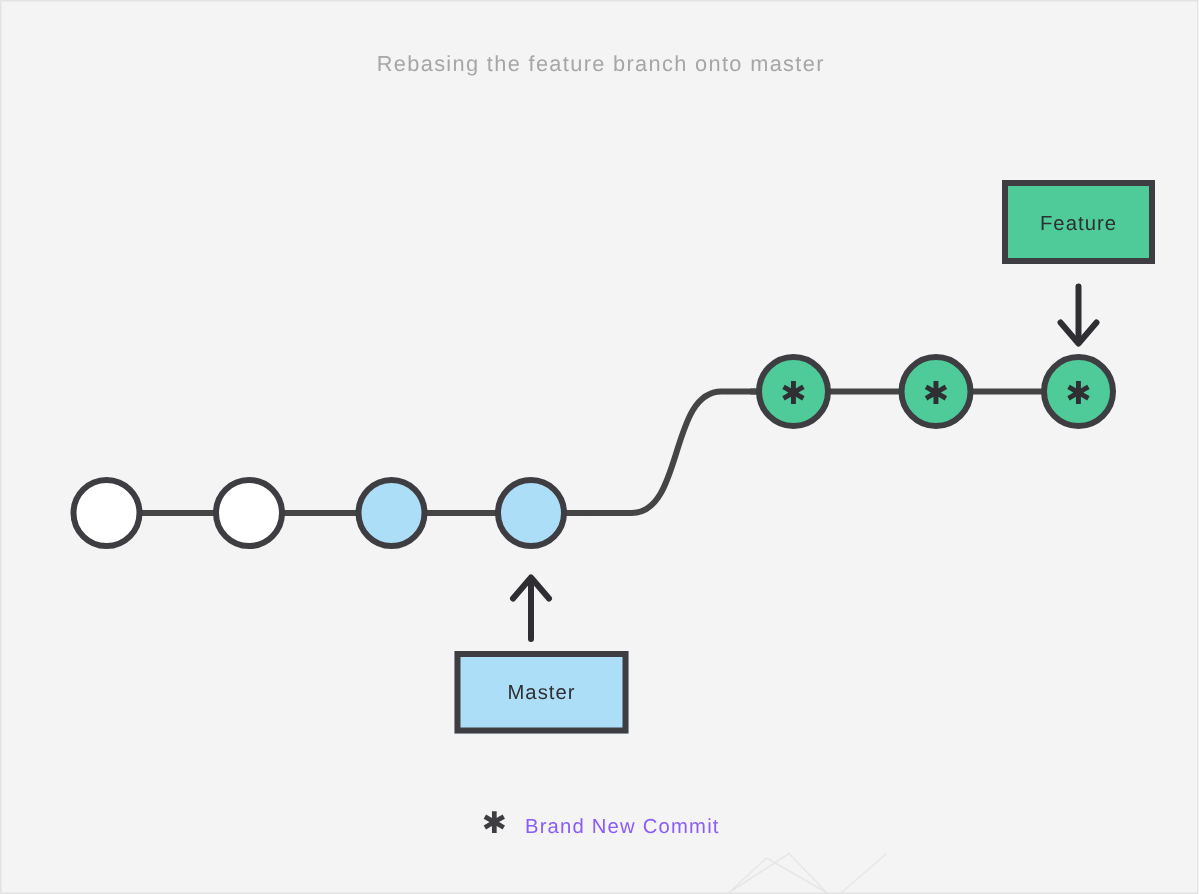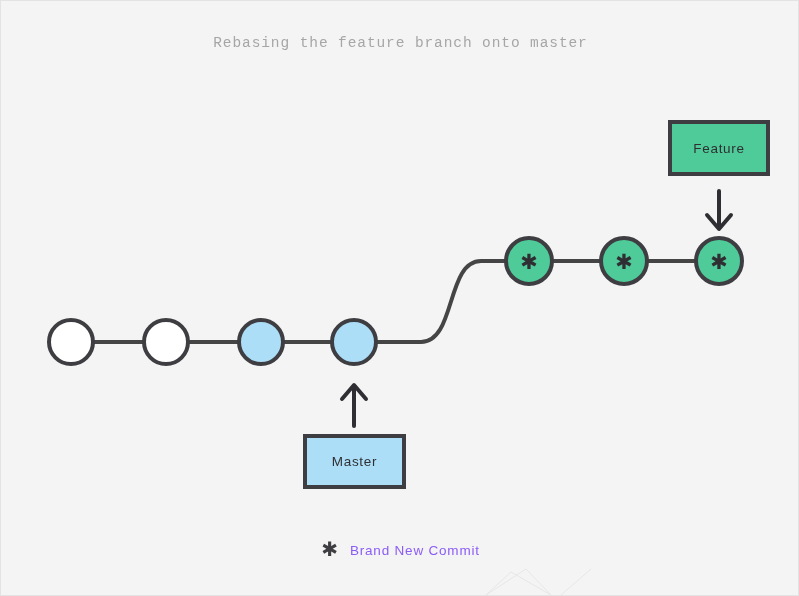--- a/index.html
+++ b/index.html
@@ -30,21 +30,21 @@
   }
   .diagram-title {
     position: absolute;
     left: 0;
     top: 34px;
     width: 799px;
     text-align: center;
     font-size: 14.5px;
     letter-spacing: 0.9px;
     color: #a6a6a6;
-    font-family: Liberation Mono, monospace;
+    font-family: Liberation Sans, sans-serif;
     white-space: nowrap;
   }
   .box-label {
     position: absolute;
     box-sizing: border-box;
     border: 4px solid #3e3e42;
     display: flex;
     align-items: center;
     justify-content: center;
     font-size: 13.5px;
@@ -56,21 +56,21 @@
     left: 667px;
     top: 119px;
     width: 102px;
     height: 56px;
     background: #4ecb99;
     align-items: center;
   }
   #master-box {
     left: 302px;
     top: 433px;
-    width: 103px;
+    width: 116px;
     height: 55px;
     background: #addef8;
   }
   .legend {
     position: absolute;
     left: 0;
     top: 540px;
     width: 799px;
     display: flex;
     align-items: center;

